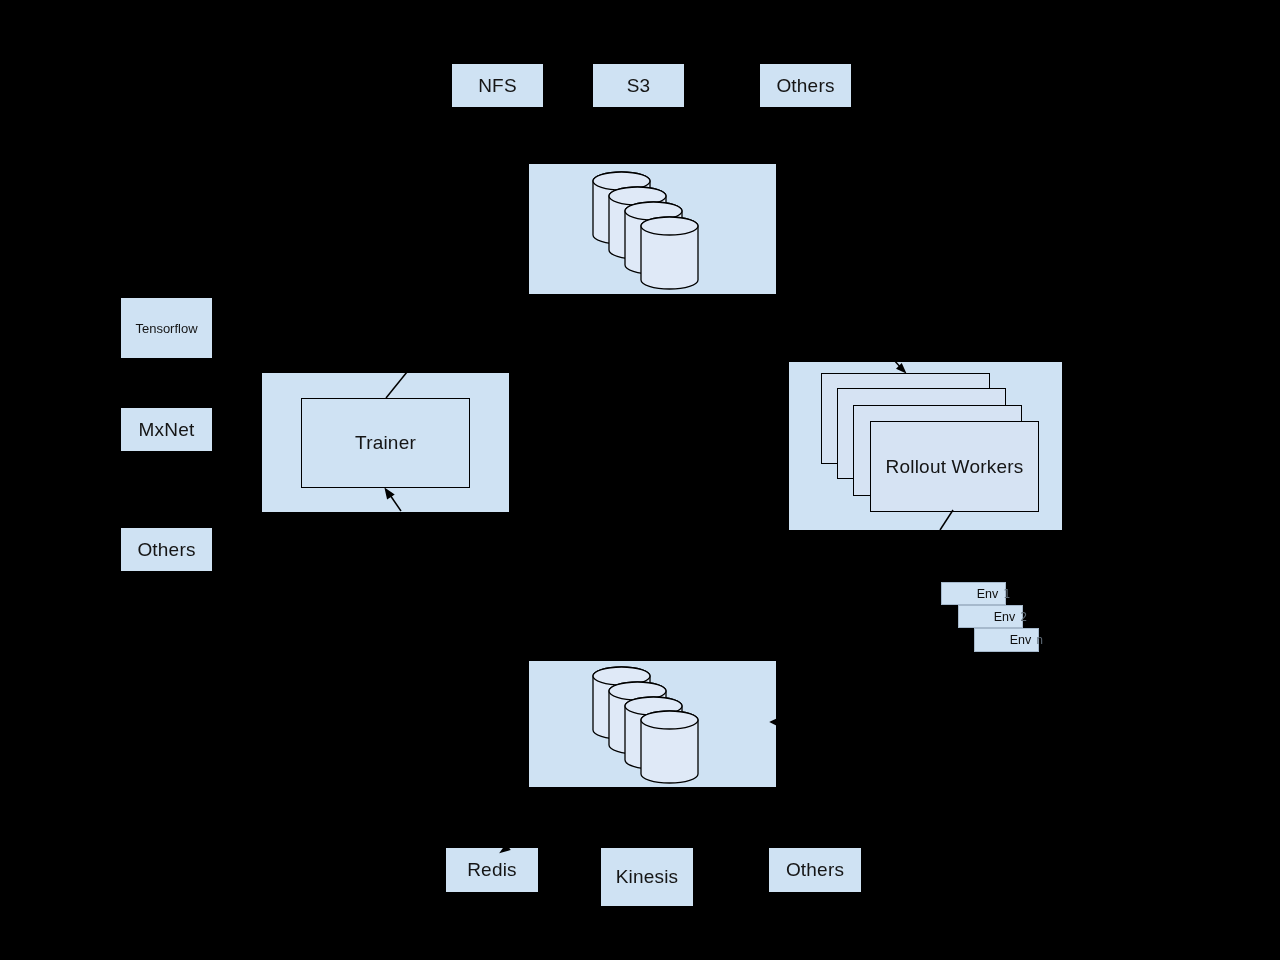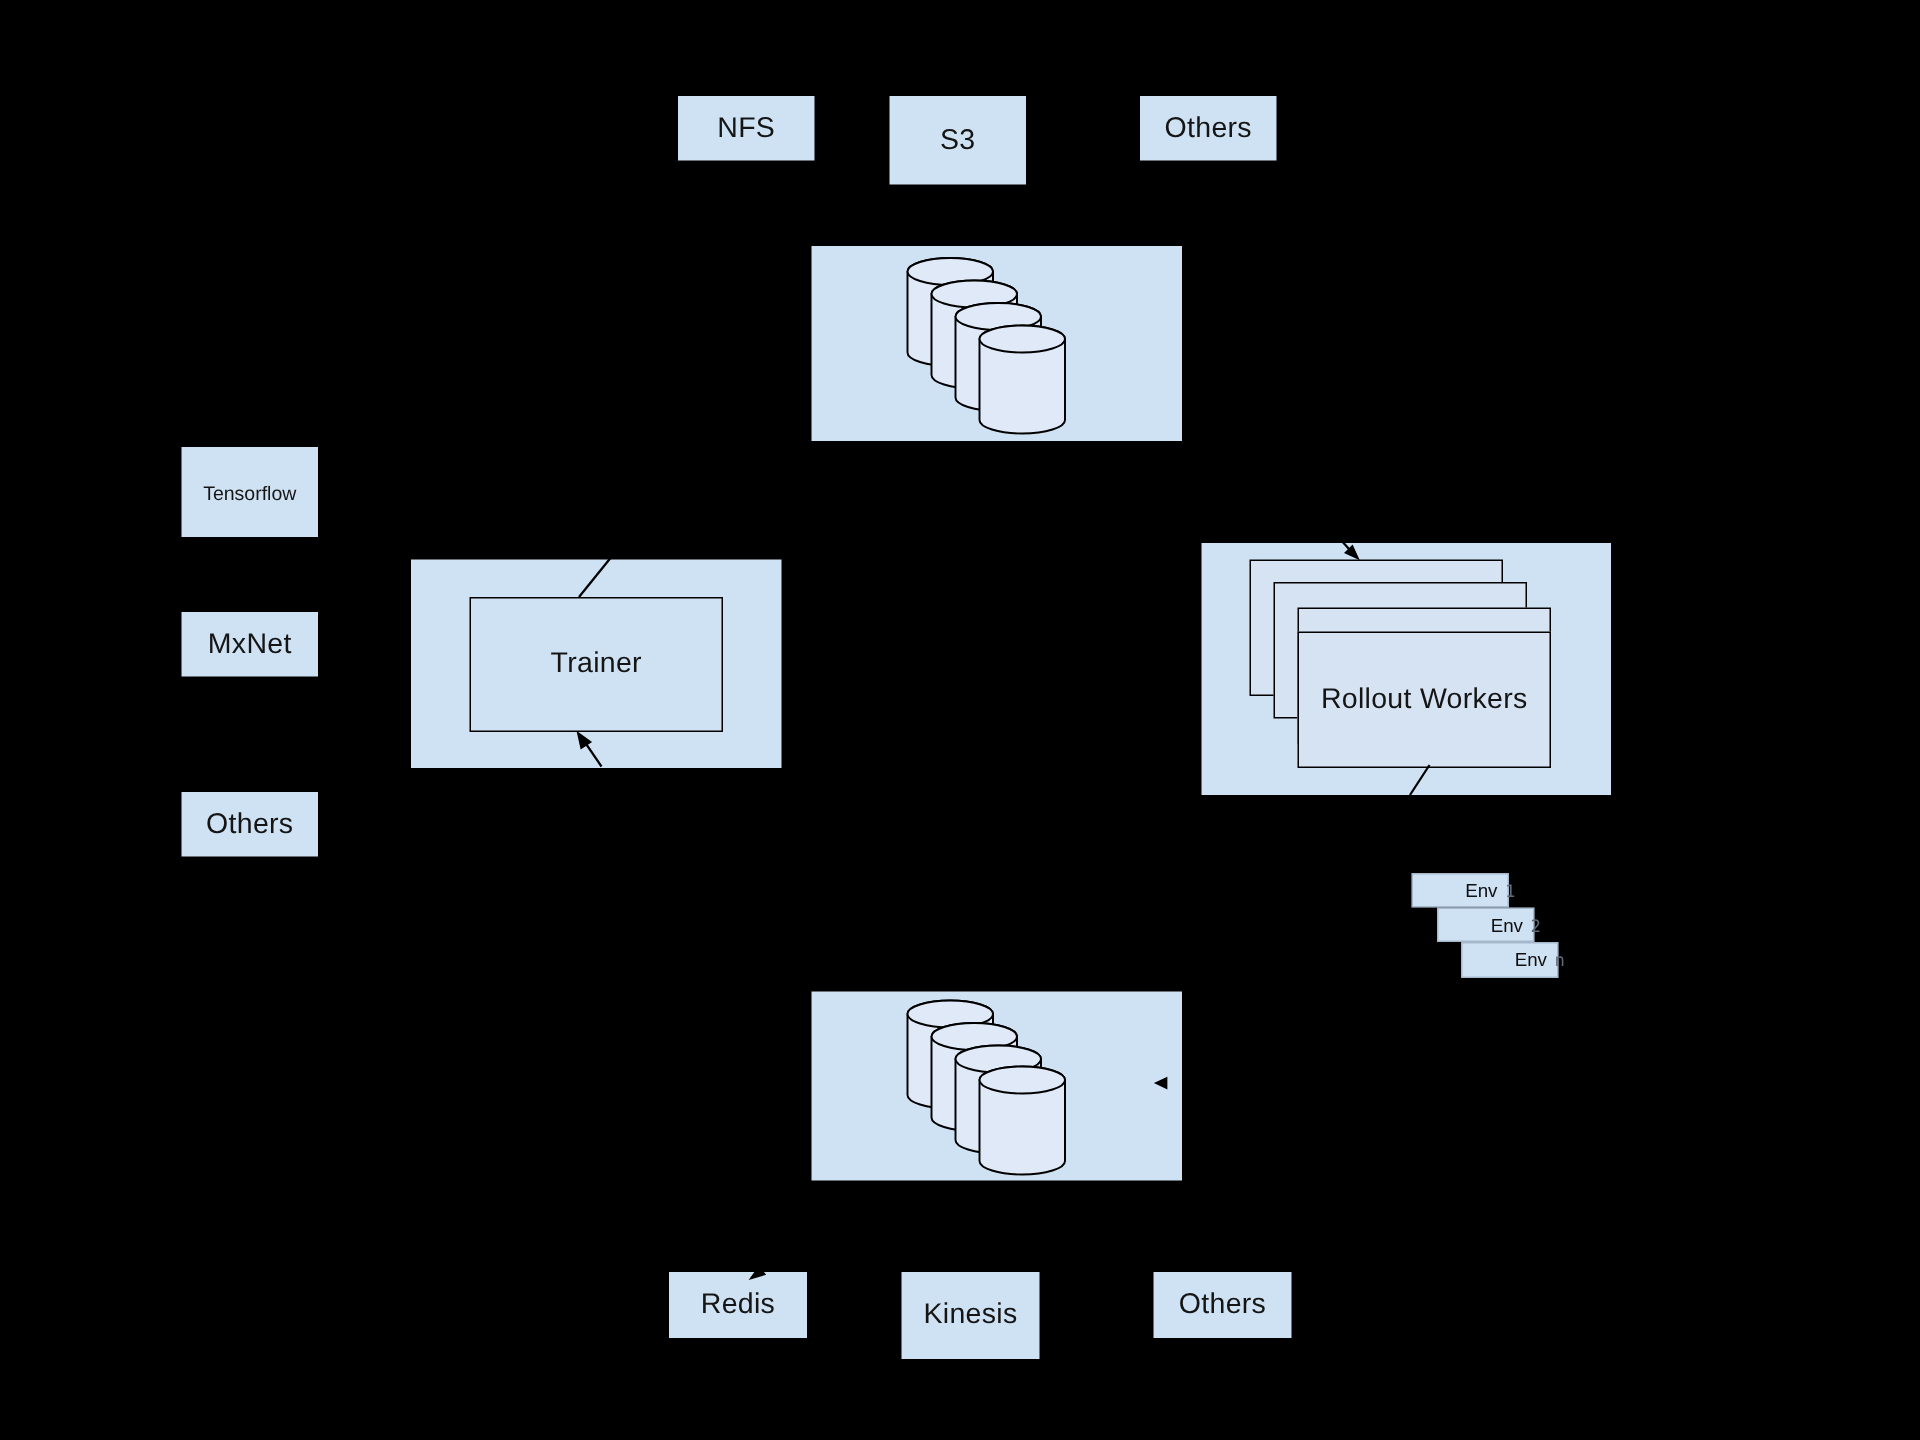--- a/index.html
+++ b/index.html
@@ -6,21 +6,21 @@
   #canvas{
     position:relative;width:1280px;height:960px;background:#000;overflow:hidden;
     font-family:"Liberation Sans", sans-serif;color:#111;
   }
   .node{
     position:absolute;display:flex;align-items:center;justify-content:center;
     background:#cfe2f3;box-sizing:border-box;text-align:center;
   }
   .label-lg{font-size:19px;letter-spacing:0.2px;color:#151515;}
   .label-sm{font-size:13px;color:#151515;}
-  .container-box{position:absolute;background:#cfe2f3;box-sizing:border-box;margin-left:12px;}
+  .container-box{position:absolute;background:#cfe2f3;box-sizing:border-box;}
   .inner-rect{
     position:absolute;background:#cfe2f3;border:1.4px solid #000;box-sizing:border-box;
     display:flex;align-items:center;justify-content:center;
   }
   .stack-rect{
     position:absolute;background:#d6e3f3;border:1.3px solid #000;box-sizing:border-box;
     display:flex;align-items:center;justify-content:center;
   }
   .env-box{
     position:absolute;background:#cfe2f3;border:1px solid rgba(60,80,105,0.28);
@@ -32,21 +32,21 @@
   #arrow-layer{position:absolute;left:0;top:0;z-index:6;pointer-events:none;}
 </style>
 </head>
 <body>
 
 <div id="canvas">
 
   <div class="node label-lg" style="left:452px;top:64px;width:91px;height:43px;">
     <span>NFS</span>
   </div>
-  <div class="node label-lg" style="left:593px;top:64px;width:91px;height:59px;">
+  <div class="node label-lg" style="left:593px;top:64px;width:91px;height:43px;">
     <span>S3</span>
   </div>
   <div class="node label-lg" style="left:760px;top:64px;width:91px;height:43px;">
     <span>Others</span>
   </div>
 
   <div class="container-box" style="left:529px;top:164px;width:247px;height:130px;">
     <svg width="247" height="130" viewBox="0 0 247 130">
       <g stroke="#000" stroke-width="1.3" fill="#dfe9f7">
         <g transform="translate(64,8)">
@@ -82,21 +82,21 @@
   <div class="container-box" style="left:262px;top:373px;width:247px;height:139px;">
     <div class="inner-rect label-lg" style="left:39px;top:25px;width:169px;height:90px;">
       <span>Trainer</span>
     </div>
   </div>
 
   <div class="container-box" style="left:789px;top:362px;width:273px;height:168px;">
     <div class="stack-rect" style="left:32px;top:11px;width:169px;height:91px;"></div>
     <div class="stack-rect" style="left:48px;top:26px;width:169px;height:91px;"></div>
     <div class="stack-rect" style="left:64px;top:43px;width:169px;height:91px;"></div>
-    <div class="stack-rect label-lg" style="left:64px;top:59px;width:169px;height:91px;">
+    <div class="stack-rect label-lg" style="left:81px;top:59px;width:169px;height:91px;">
       <span>Rollout Workers</span>
     </div>
   </div>
 
   <div class="env-box" style="left:941px;top:582px;width:65px;height:23px;">
     <span class="env-prefix">Env</span>
     <span class="env-id">1</span>
   </div>
   <div class="env-box" style="left:958px;top:605px;width:65px;height:23px;">
     <span class="env-prefix">Env</span>

